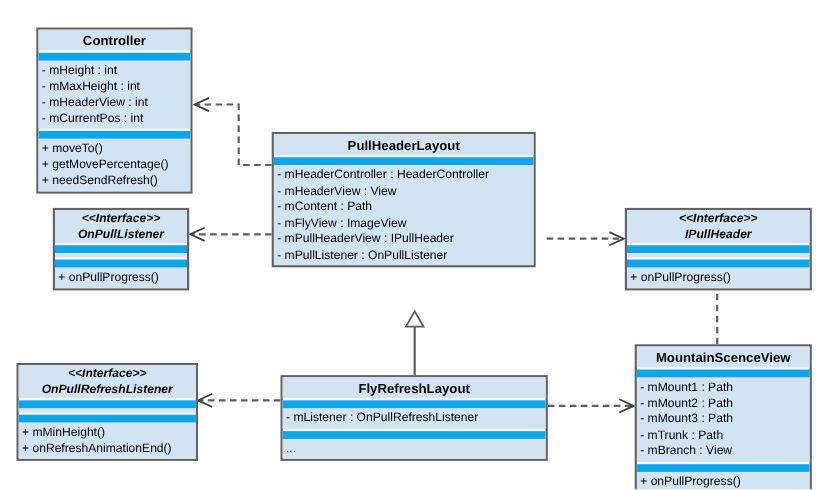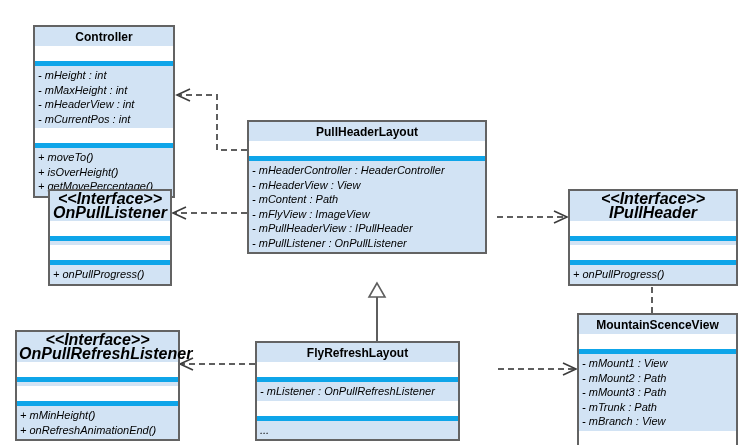--- a/index.html
+++ b/index.html
@@ -6,26 +6,26 @@
   #stage {
     position:relative; width:746px; height:445px; background:#ffffff;
     font-family:"Liberation Sans", sans-serif; overflow:hidden;
   }
   .uml-box {
     position:absolute; box-sizing:border-box;
     border:2px solid #636363; background:#ffffff;
     display:flex; flex-direction:column;
   }
   .comp { background:#d2e3f4; }
-  .comp + .comp { border-top:5px solid #0ea5e9; margin-top:15px;font-style:italic; }
+  .comp + .comp { border-top:7px solid #0ea5e9; margin-top:2px; }
   .title-comp {
     text-align:center; font-weight:bold; font-size:12px;
     line-height:14px; padding:3px 2px 2px 2px; color:#000;
   }
-  .iface .title-comp { font-style:italic; font-size:16px; padding:1px 2px; }
+  .iface .title-comp { font-style:italic; font-size:11px; padding:1px 2px; }
   .title-line { display:block; }
   .members { padding:2px 0 2px 0; }
   .row {
     font-size:11px; line-height:14.5px; padding:0 3px;
     white-space:nowrap; color:#000;
   }
   .empty-comp { height:4px; }
   svg.connectors {
     position:absolute; left:0; top:0; width:746px; height:445px;
     pointer-events:none;
@@ -74,22 +74,22 @@
   <div class="uml-box" style="left:33px; top:25px; width:142px;">
     <div class="comp title-comp">Controller</div>
     <div class="comp members">
       <div class="row">- mHeight : int</div>
       <div class="row">- mMaxHeight : int</div>
       <div class="row">- mHeaderView : int</div>
       <div class="row">- mCurrentPos : int</div>
     </div>
     <div class="comp members">
       <div class="row">+ moveTo()</div>
-      <div class="row">+ isOverHeight()</div>
       <div class="row">+ getMovePercentage()</div>
+      <div class="row">+ needSendRefresh()</div>
     </div>
   </div>
 
   <div class="uml-box" style="left:247px; top:120px; width:240px;">
     <div class="comp title-comp">PullHeaderLayout</div>
     <div class="comp members">
       <div class="row">- mHeaderController : HeaderController</div>
       <div class="row">- mHeaderView : View</div>
       <div class="row">- mContent : Path</div>
       <div class="row">- mFlyView : ImageView</div>
@@ -125,34 +125,34 @@
       <span class="title-line">&lt;&lt;Interface&gt;&gt;</span>
       <span class="title-line">OnPullRefreshListener</span>
     </div>
     <div class="comp empty-comp"></div>
     <div class="comp members">
       <div class="row">+ mMinHeight()</div>
       <div class="row">+ onRefreshAnimationEnd()</div>
     </div>
   </div>
 
-  <div class="uml-box" style="left:255px; top:341px; width:205px;">
+  <div class="uml-box" style="left:255px; top:341px; width:243px;">
     <div class="comp title-comp">FlyRefreshLayout</div>
     <div class="comp members">
       <div class="row">- mListener : OnPullRefreshListener</div>
     </div>
     <div class="comp members">
       <div class="row">...</div>
     </div>
   </div>
 
   <div class="uml-box" style="left:577px; top:313px; width:161px;">
     <div class="comp title-comp">MountainScenceView</div>
     <div class="comp members">
-      <div class="row">- mMount1 : View</div>
+      <div class="row">- mMount1 : Path</div>
       <div class="row">- mMount2 : Path</div>
       <div class="row">- mMount3 : Path</div>
       <div class="row">- mTrunk : Path</div>
       <div class="row">- mBranch : View</div>
     </div>
     <div class="comp members">
       <div class="row">+ onPullProgress()</div>
     </div>
   </div>
 

